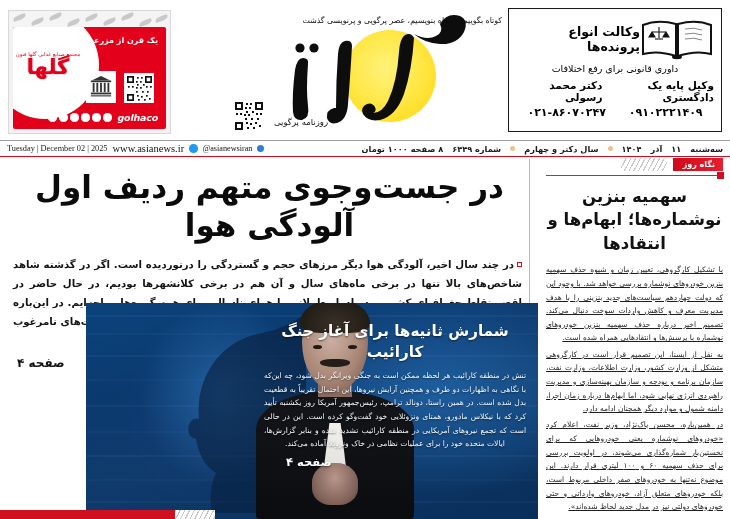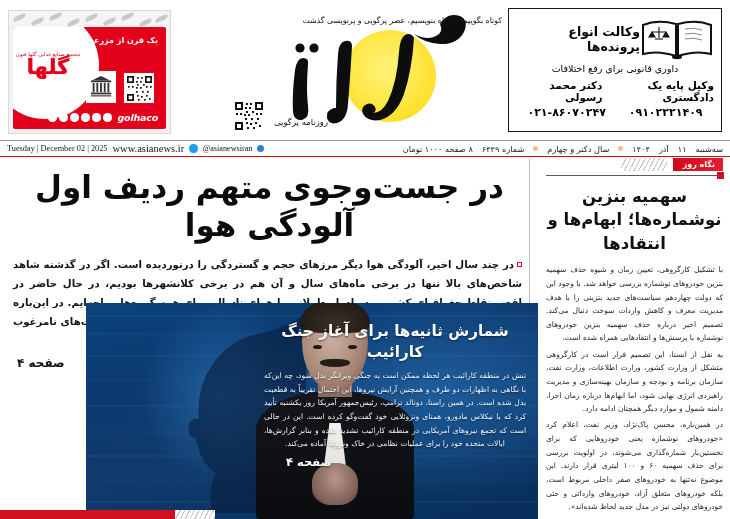--- a/index.html
+++ b/index.html
@@ -170,21 +170,21 @@
     position: absolute; top: 140px; right: 0;
     width: 730px; height: 17px;
     border-top: 0.8px solid #9a9a9a;
     border-bottom: 1.6px solid #d01020;
     display: flex; align-items: center;
     padding: 0 7px;
     background: #fff;
   }
   .infobar-right { display: flex; align-items: center; gap: 9px; }
   .ib-item { font-size: 8.2px; color: #1a1a1a; white-space: nowrap; }
-  .ib-bold { font-weight: normal; }
+  .ib-bold { font-weight: bold; }
   .ib-sep {
     width: 5px; height: 5px; border-radius: 50%;
     background: #f0c08a; flex: none;
   }
   .infobar-left {
     margin-right: auto;
     display: flex; align-items: center; gap: 5px; direction: ltr;
   }
   .ib-gdate {
     font-family: "Liberation Serif", "DejaVu Serif", serif;
@@ -250,21 +250,21 @@
     font-size: 16.5px; font-weight: bold; color: #111;
     text-align: center; line-height: 1.42;
     margin-top: 9px; letter-spacing: -0.3px;
   }
   .sb-body {
     margin-top: 8px;
     font-size: 7.5px; line-height: 1.82;
     color: #1f1f1f; text-align: justify;
     text-align-last: right;
   }
-  .sb-body p { margin-bottom: 2.5px; }
+  .sb-body p { margin-bottom: 2.5px; text-decoration: underline; }
 
   
   .vsep {
     position: absolute; top: 2px; left: 529px;
     width: 1px; height: 188px; background: #b9b9b9;
   }
 
   
   .lead {
     position: absolute; top: 0; right: 198px;

